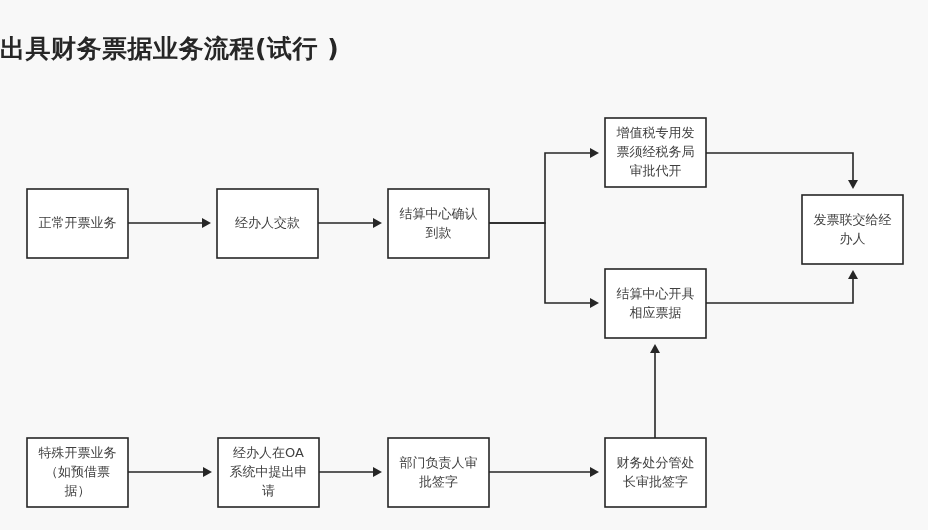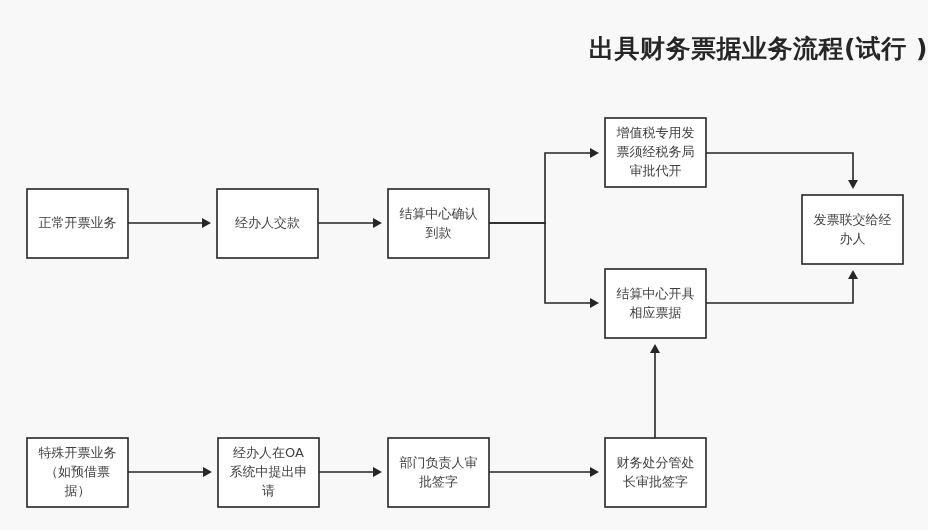--- a/index.html
+++ b/index.html
@@ -18,21 +18,21 @@
   #flow-root {
     position: relative;
     width: 928px;
     height: 530px;
   }
   #page-title {
     position: absolute;
     left: 0;
     top: 32px;
     width: 928px;
-    text-align: right;
+    text-align: left;
     font-size: 25px;
     font-weight: bold;
     color: #262626;
     letter-spacing: 0.5px;
     line-height: 34px;
   }
   svg#diagram {
     position: absolute;
     left: 0;
     top: 0;

